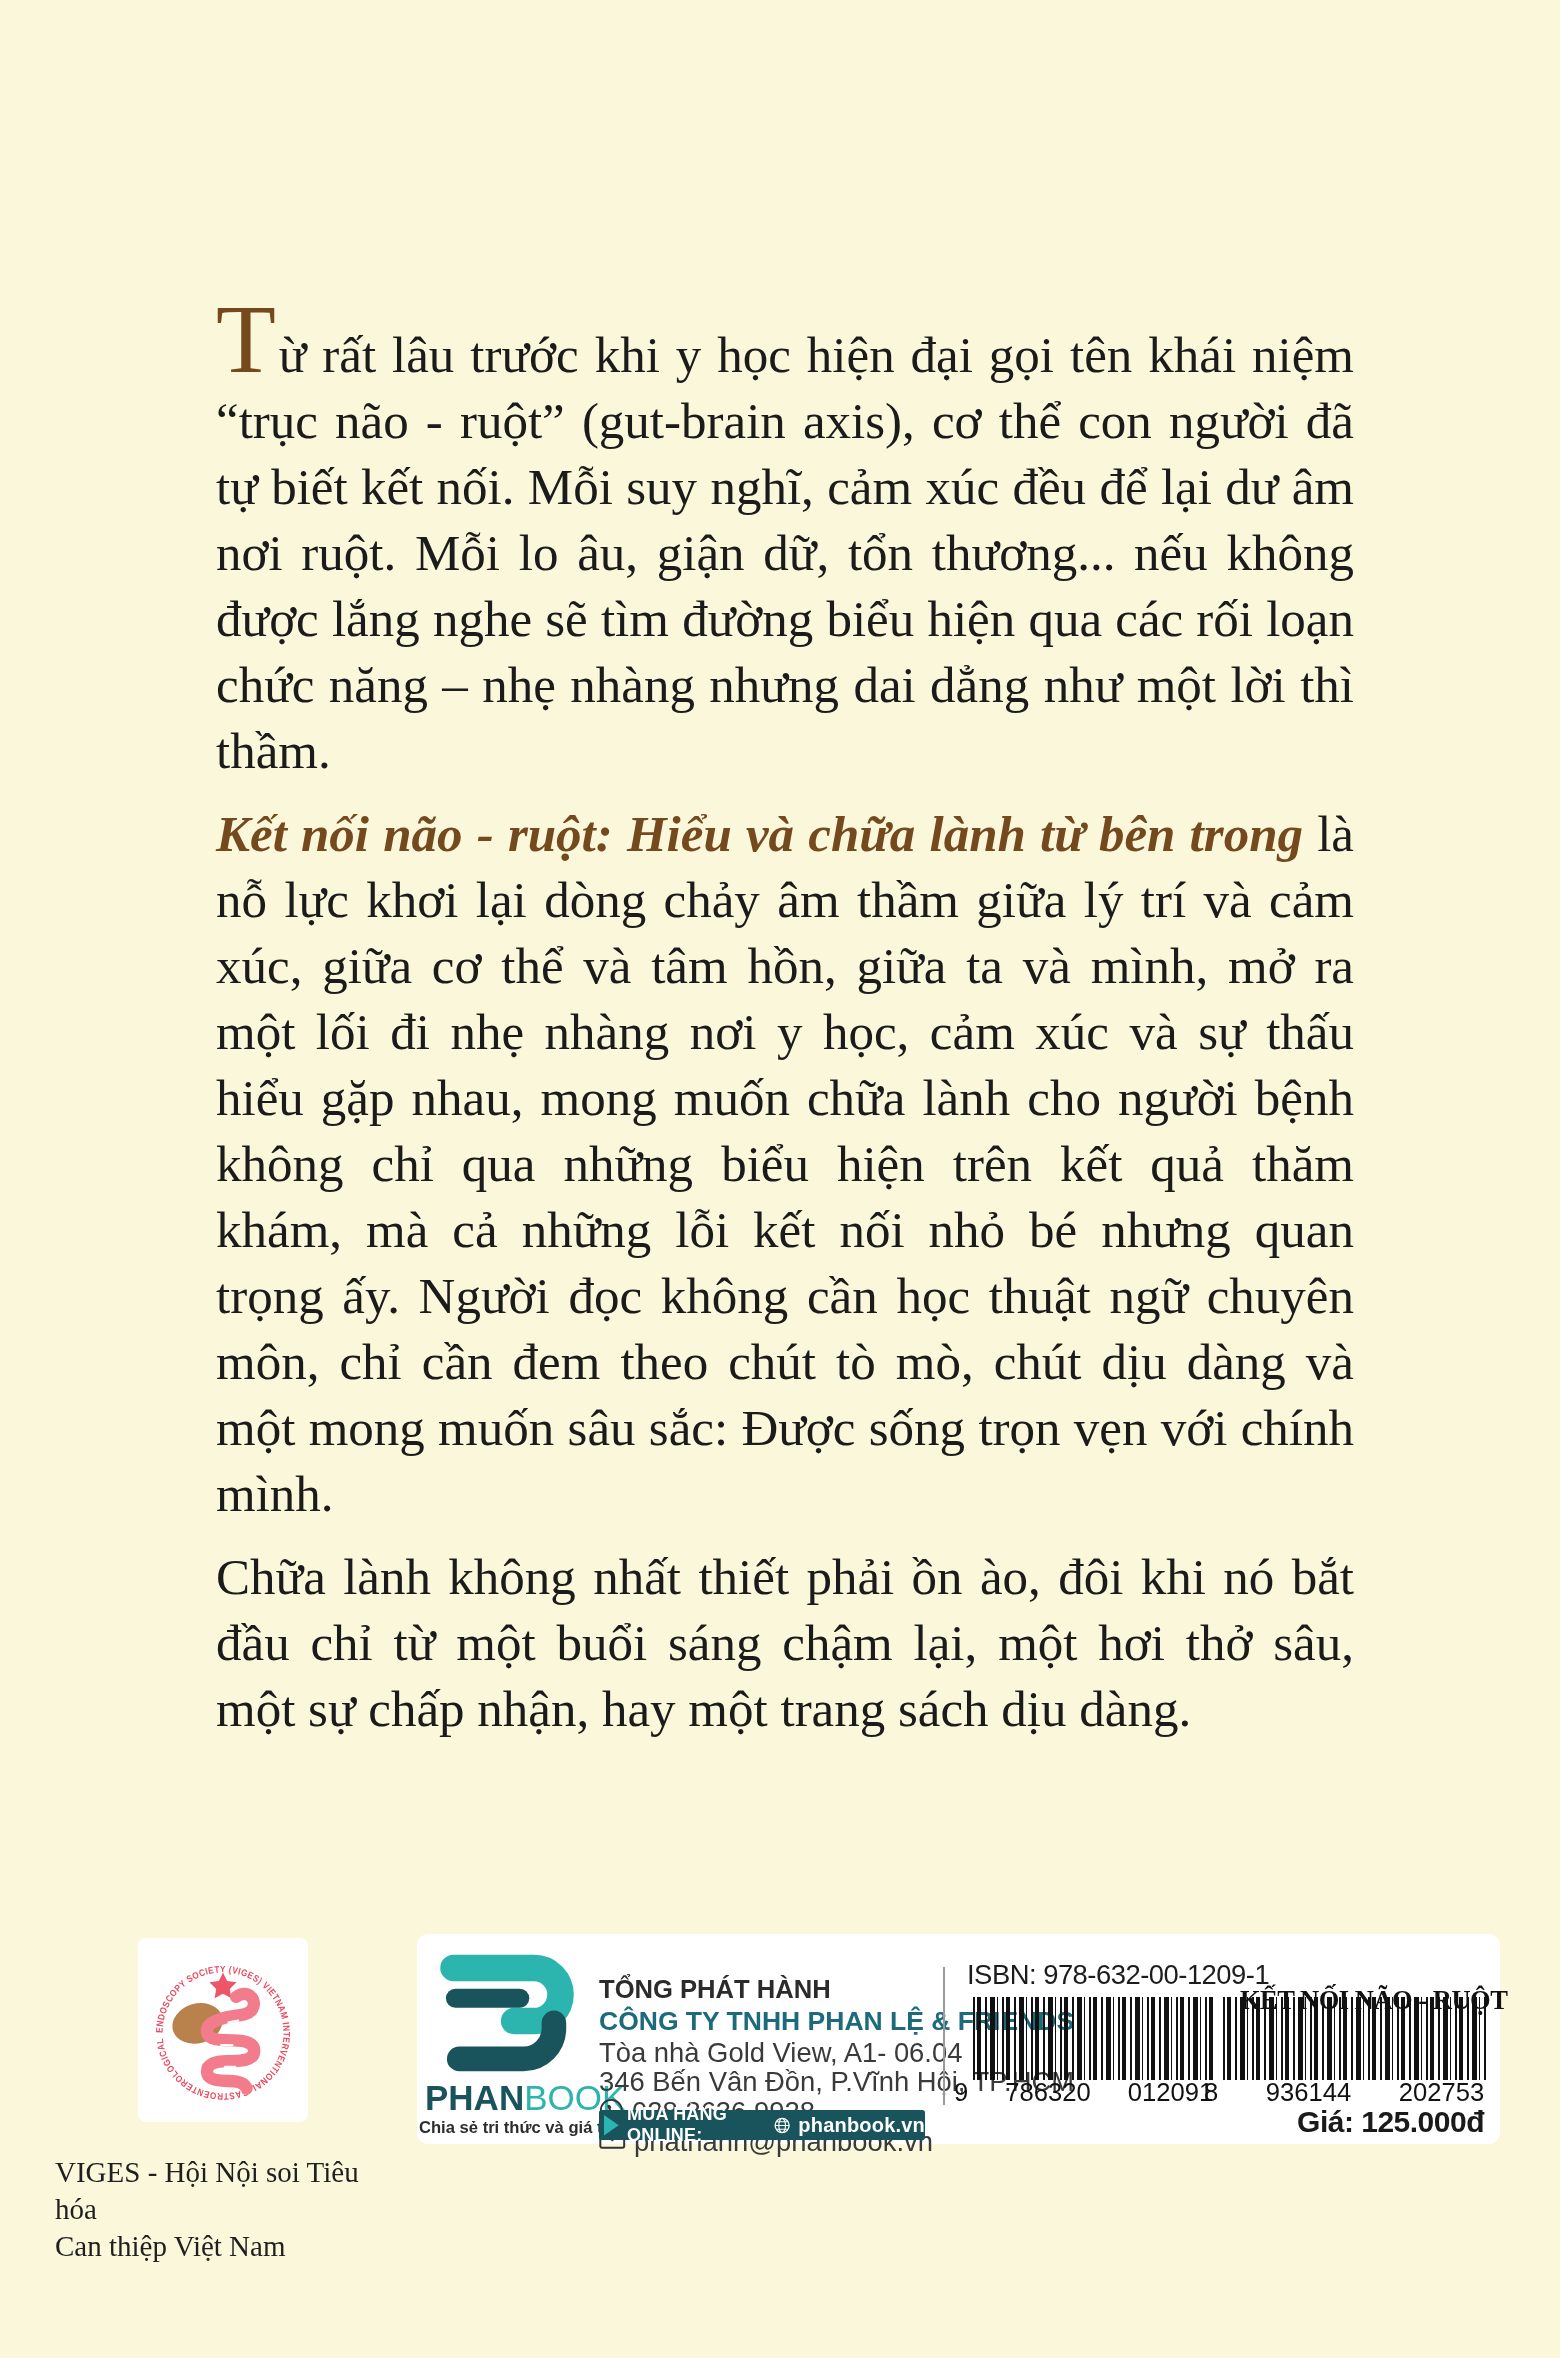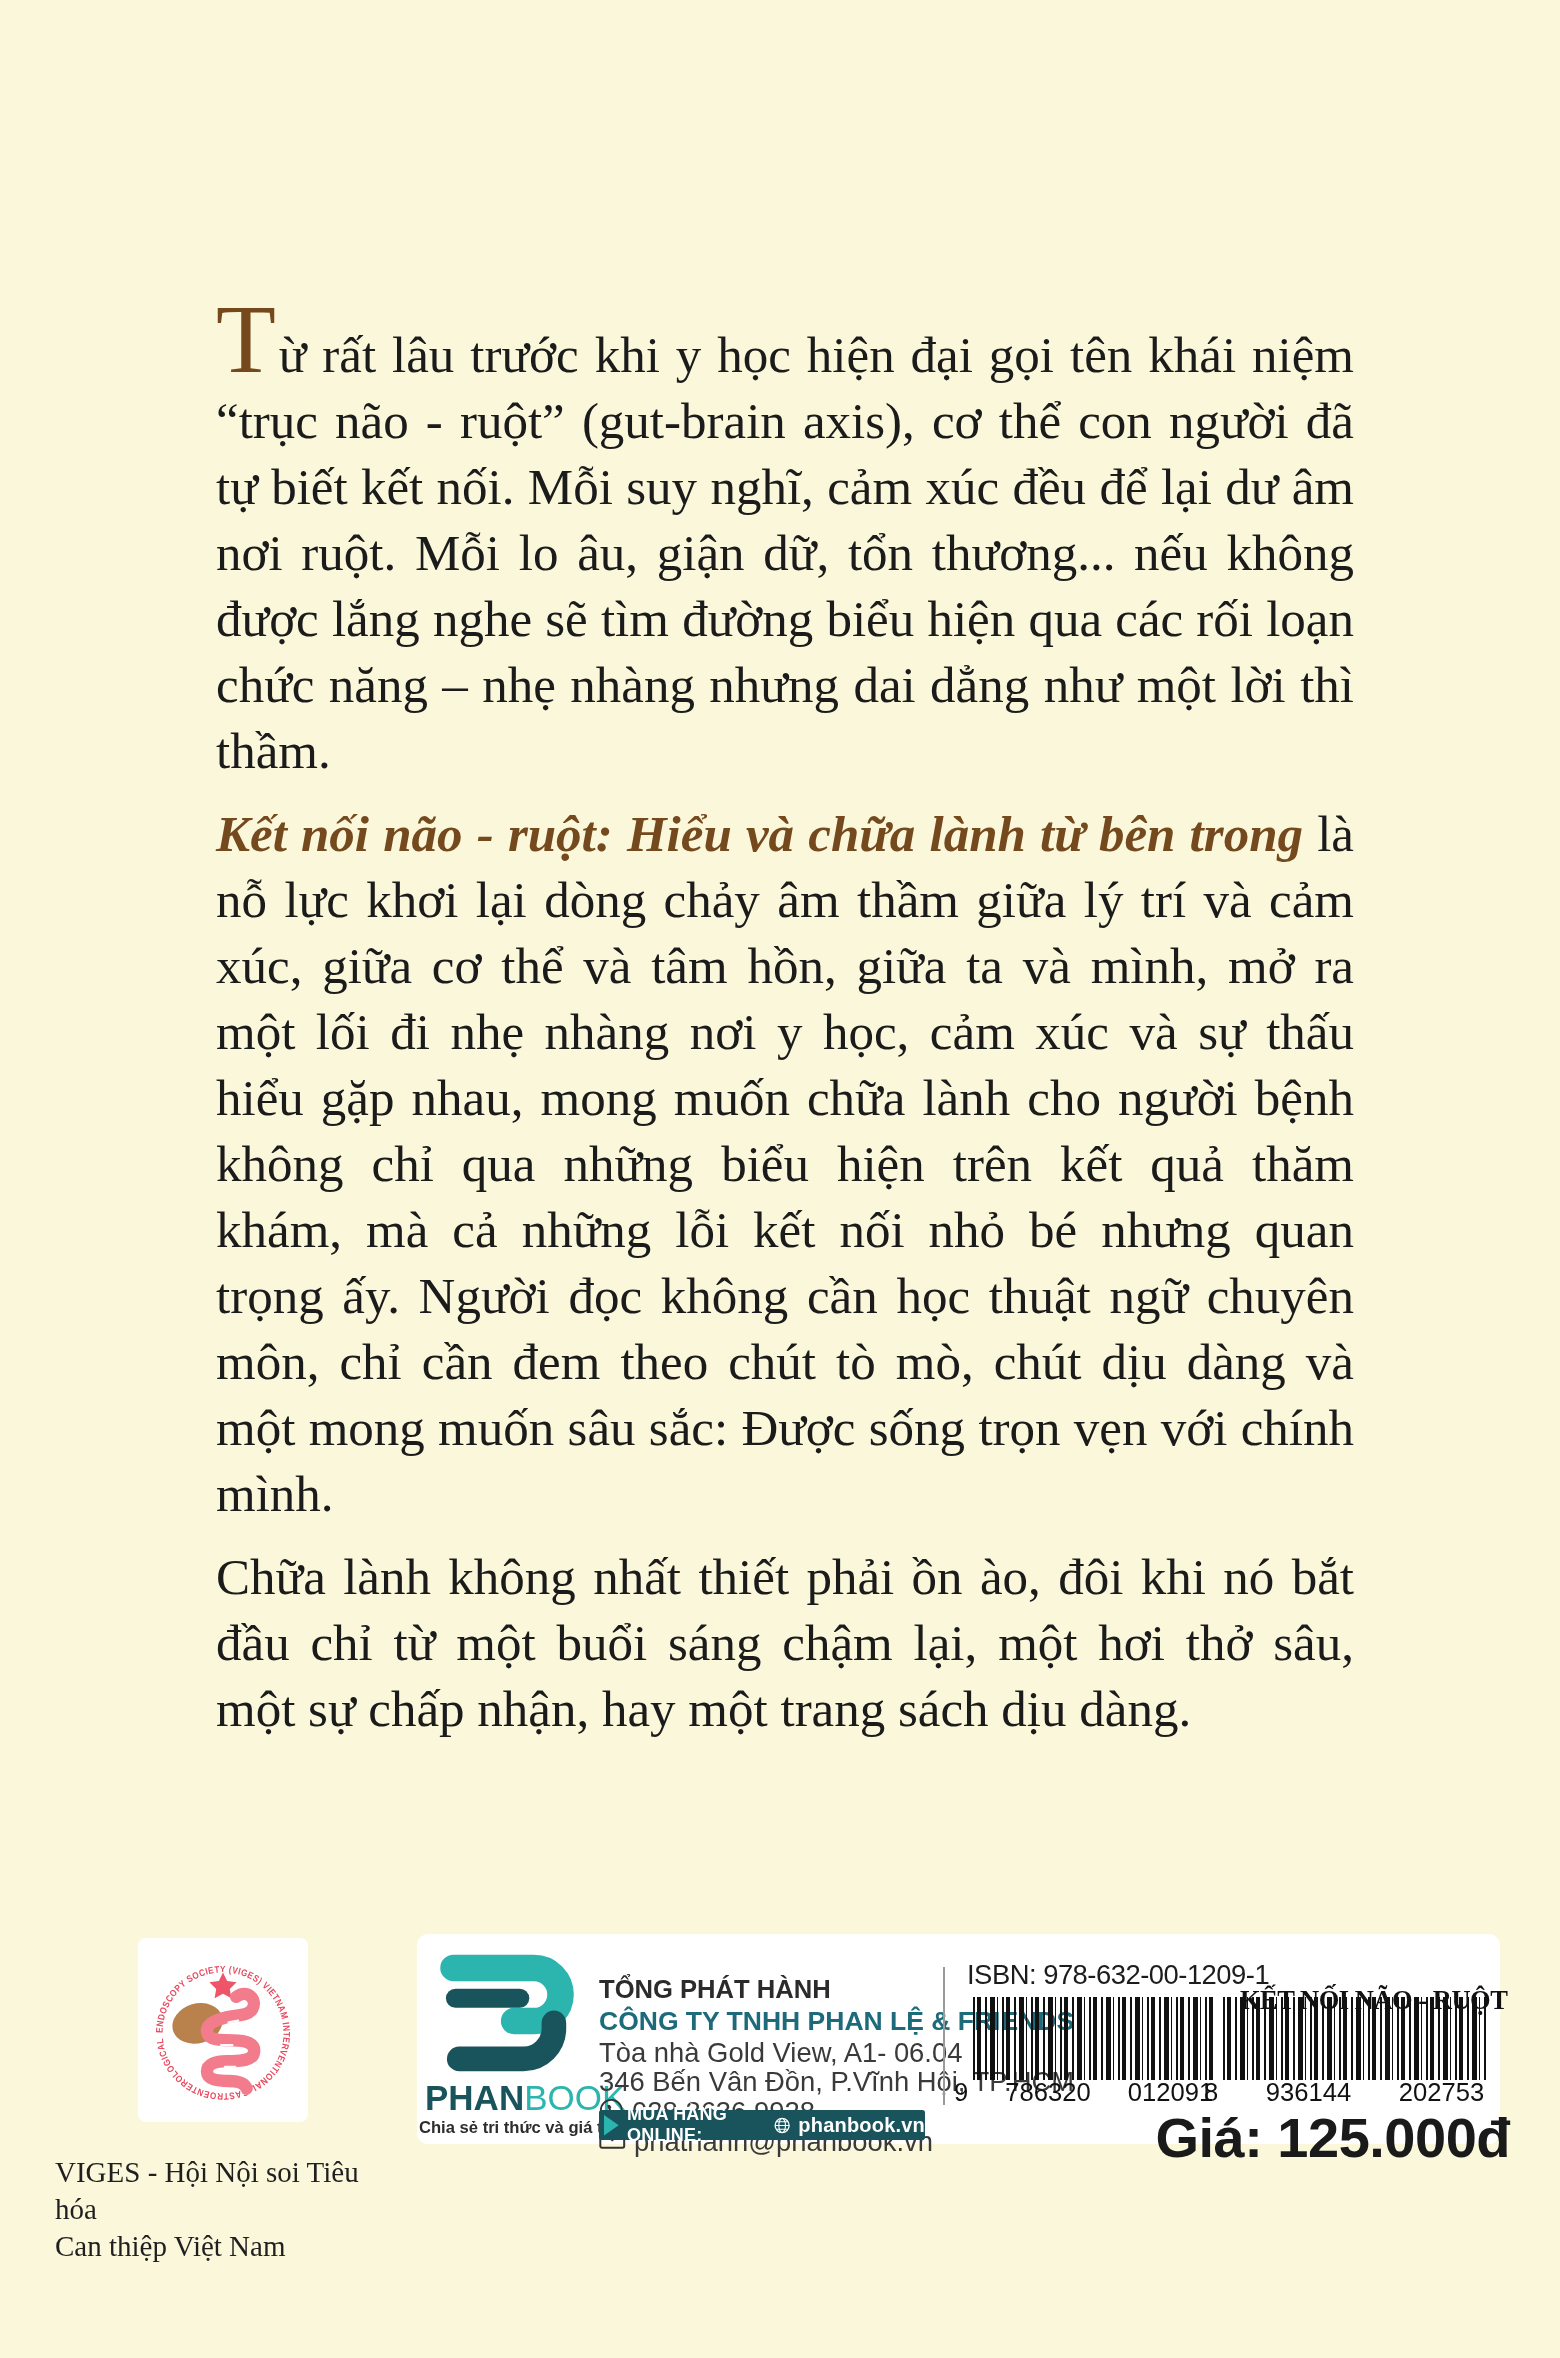--- a/index.html
+++ b/index.html
@@ -98,22 +98,22 @@
       #111 17px 22px, transparent 22px 24px,
       #111 24px 24.6px, transparent 24.6px 29px);
   }
   .bc-digits {
     position:absolute; top:81px; left:0; right:0;
     display:flex; justify-content:space-between;
     font-family:"Liberation Sans", sans-serif; font-size:25.6px; color:#111;
     background:transparent; padding:0 3.8px 0 0;
   }
   .price {
-    position:absolute; left:1124px; top:2105px; width:386px; text-align:right;
-    font-family:"Liberation Sans", sans-serif; font-size:56px; font-weight:bold;
+    position:absolute; left:1098px; top:2105px; width:386px; text-align:right;
+    font-family:"Liberation Sans", sans-serif; font-size:30px; font-weight:bold;
     color:#1a1a1a; letter-spacing:-0.5px;
   }
 </style>
 </head>
 <body>
 
 <div class="page">
 
   <div class="synopsis">
     <p><span class="initial-cap">T</span><span>ừ rất lâu trước khi y học hiện đại gọi tên khái niệm “trục não - ruột” (gut-brain axis), cơ thể con người đã tự biết kết nối. Mỗi suy nghĩ, cảm xúc đều để lại dư âm nơi ruột. Mỗi lo âu, giận dữ, tổn thương... nếu không được lắng nghe sẽ tìm đường biểu hiện qua các rối loạn chức năng – nhẹ nhàng nhưng dai dẳng như một lời thì thầm.</span></p>

